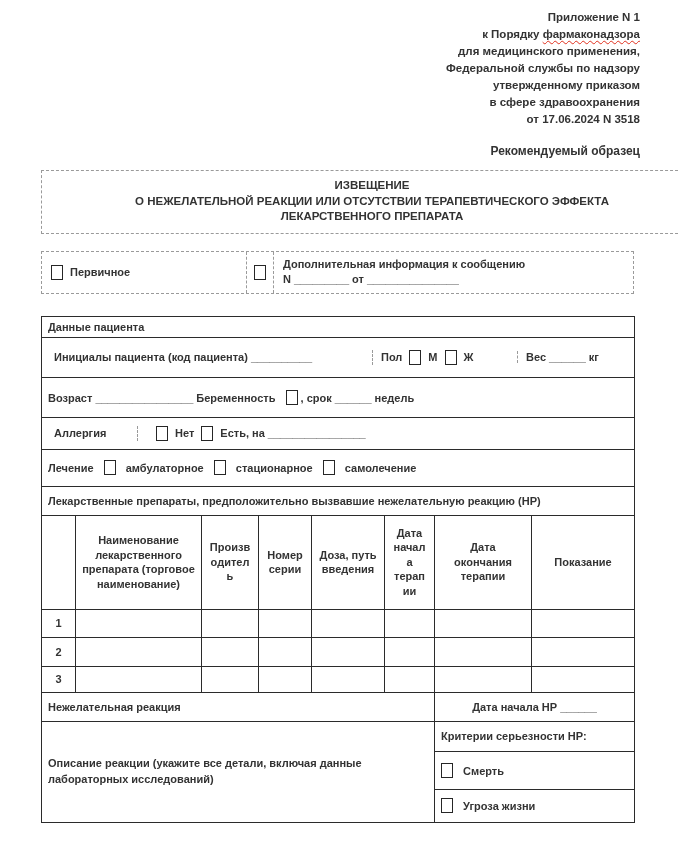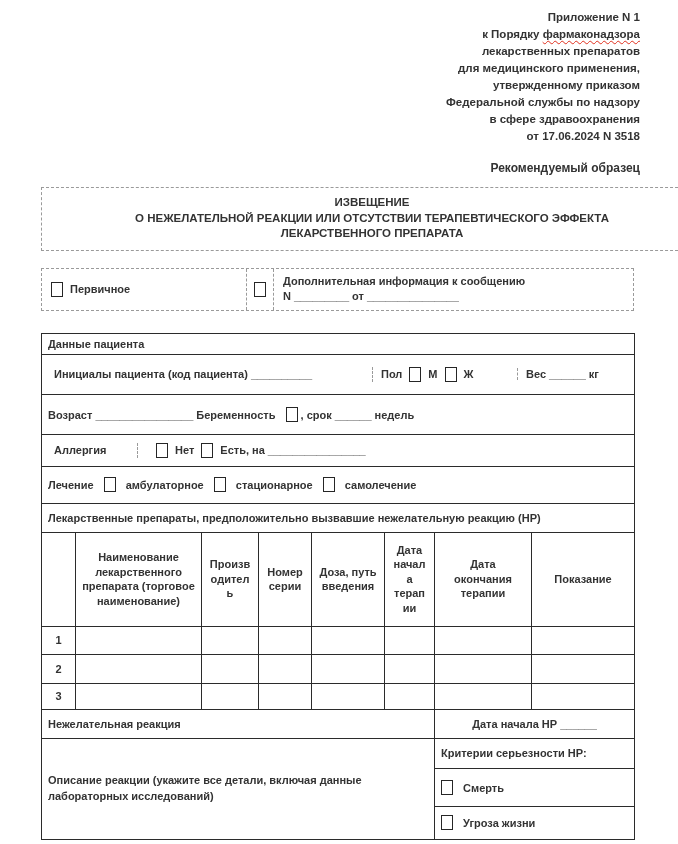--- a/index.html
+++ b/index.html
@@ -125,24 +125,23 @@
   .gap-l { margin-left: 7px; }
 </style>
 </head>
 <body>
 
 <div class="page">
 
   <div class="doc-header">
     <div>Приложение N 1</div>
     <div><span>к Порядку </span><span class="misspell">фармаконадзора</span></div>
-    <div>лекарственных препаратов</div>
     <div>для медицинского применения,</div>
+    <div>Федеральной службы по надзору</div>
     <div>утвержденному приказом</div>
-    <div>Федеральной службы по надзору</div>
     <div>в сфере здравоохранения</div>
     <div>от 17.06.2024 N 3518</div>
   </div>
   <div class="sample-note">Рекомендуемый образец</div>
 
   <div class="title-box">
     <div>ИЗВЕЩЕНИЕ</div>
     <div>О НЕЖЕЛАТЕЛЬНОЙ РЕАКЦИИ ИЛИ ОТСУТСТВИИ ТЕРАПЕВТИЧЕСКОГО ЭФФЕКТА</div>
     <div>ЛЕКАРСТВЕННОГО ПРЕПАРАТА</div>
   </div>

